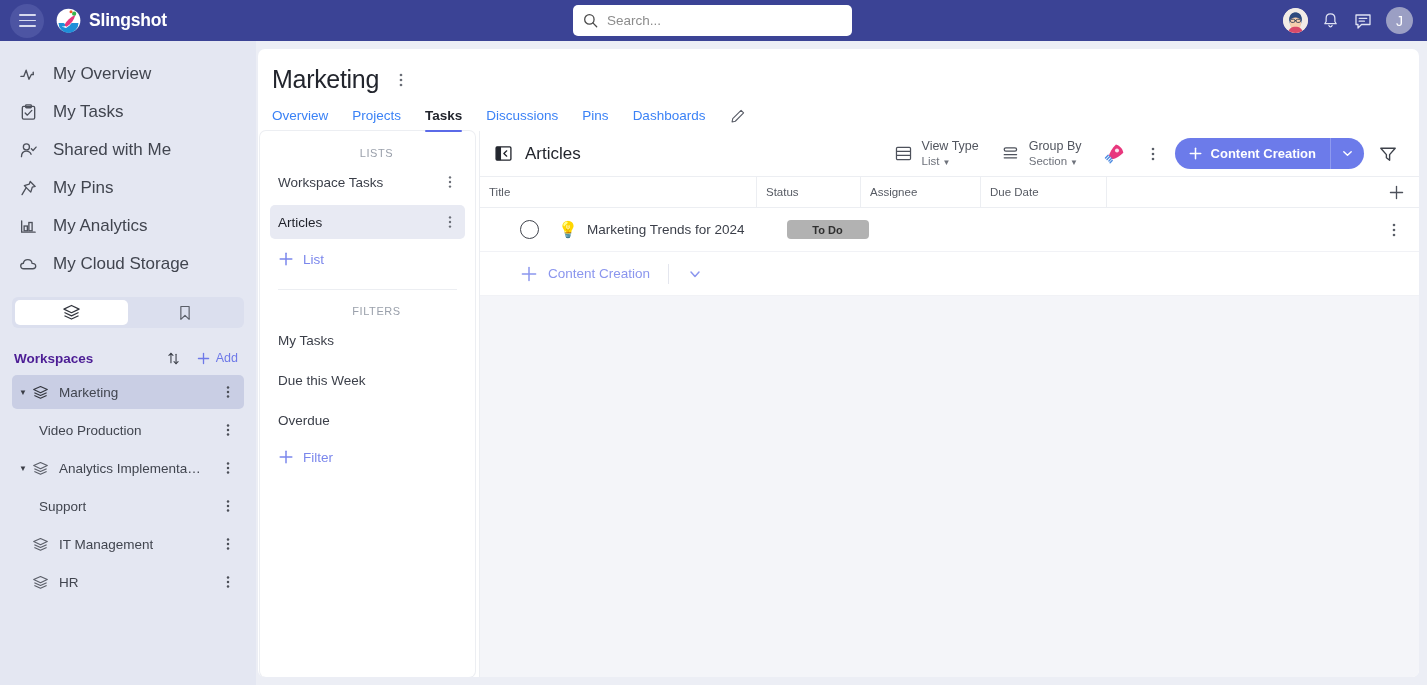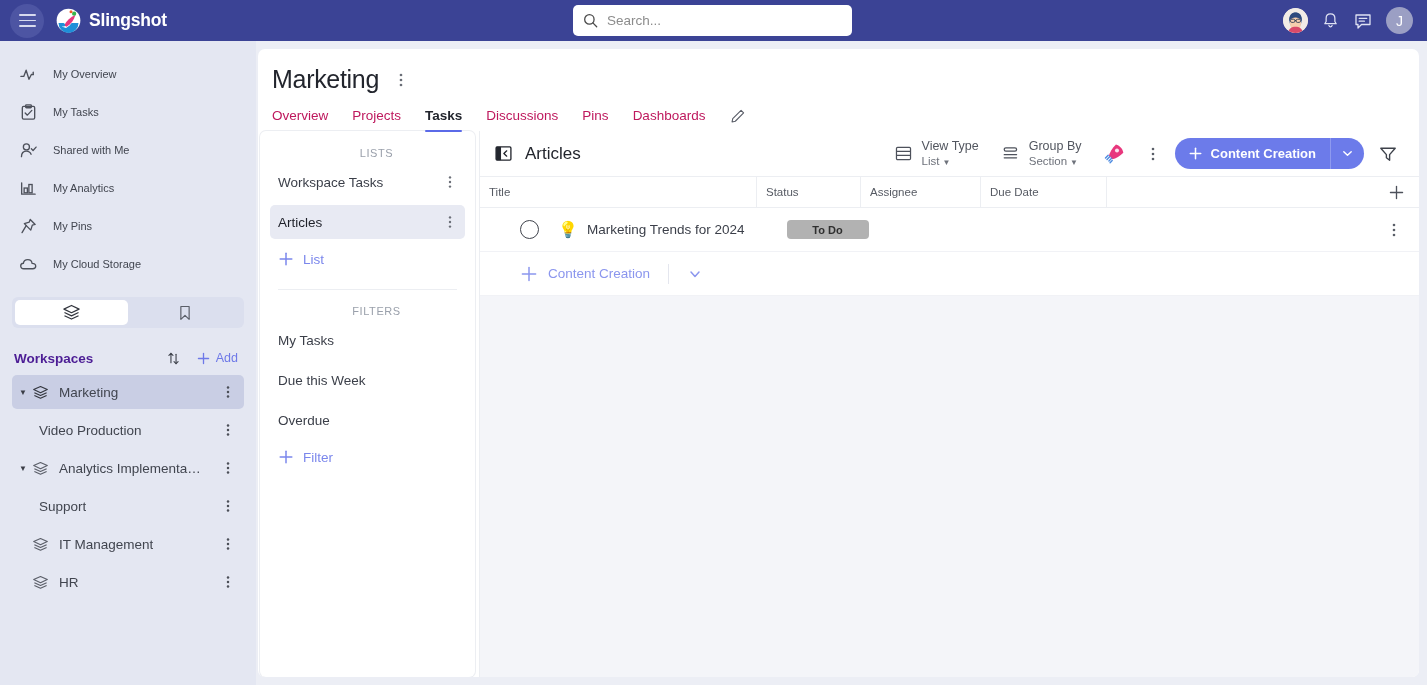--- a/index.html
+++ b/index.html
@@ -76,21 +76,21 @@
     position: absolute; top: 41px; left: 0;
     width: 256px; height: 644px;
     background: #e4e7f2;
   }
   .nav-list { padding-top: 14px; }
   .nav-item {
     height: 38px; display: flex; align-items: center;
     padding-left: 19px; cursor: pointer;
   }
   .nav-icon { width: 21px; display: flex; align-items: center; justify-content: flex-start; }
-  .nav-label { margin-left: 13px; font-size: 11px; color: #41454f; }
+  .nav-label { margin-left: 13px; font-size: 17px; color: #41454f; }
 
   .seg-wrap {
     margin: 14px 12px 0 12px; height: 31px;
     background: #dbdfee; border-radius: 6px;
     display: flex; padding: 3px;
   }
   .seg {
     flex: 1; display: flex; align-items: center; justify-content: center;
     border-radius: 5px; cursor: pointer;
   }
@@ -136,21 +136,21 @@
     background: #ffffff; border-radius: 7px;
     position: relative; overflow: hidden;
   }
   .page-header { padding: 16px 0 0 14px; height: 82px; }
   .title-row { display: flex; align-items: center; }
   .page-title { font-size: 25px; color: #22252d; font-weight: normal; letter-spacing: -0.3px; }
   .title-dots { margin-left: 15px; cursor: pointer; display: flex; }
 
   .tabs { display: flex; align-items: flex-end; margin-top: 14px; gap: 24px; }
   .tab {
-    font-size: 13.5px; color: #be185d; cursor: pointer;
+    font-size: 13.5px; color: #3b82f6; cursor: pointer;
     padding-bottom: 9px; position: relative;
   }
   .tab.active { color: #22252d; font-weight: bold; }
   .tab.active::after {
     content: ""; position: absolute; left: 0; right: 0; bottom: 0;
     height: 2.5px; background: #5b6ae8; border-radius: 2px;
   }
   .tab-edit { padding-bottom: 7px; cursor: pointer; display: flex; }
 
   .body-split { display: flex; height: 546px; }
@@ -361,36 +361,36 @@
             <path d="M2.6 16.5 C2.6 12.6 4.8 10.6 7.8 10.6 C10.1 10.6 11.9 11.8 12.7 14" fill="none" stroke="#4d515b" stroke-width="1.4" stroke-linecap="round"></path>
             <polyline points="13,8.2 14.8,10 18,6.4" fill="none" stroke="#4d515b" stroke-width="1.4" stroke-linecap="round" stroke-linejoin="round"></polyline>
           </svg>
         </span>
         <span class="nav-label">Shared with Me</span>
       </div>
 
       <div class="nav-item">
         <span class="nav-icon">
           <svg width="19" height="19" viewBox="0 0 20 20">
+            <path d="M11.8 2.6 L17 7.8 L14 8.6 L12.4 13.8 L5.6 7 L10.8 5.4 Z" fill="none" stroke="#4d515b" stroke-width="1.4" stroke-linejoin="round"></path>
+            <line x1="7.6" y1="9" x2="3.2" y2="16.4" stroke="#4d515b" stroke-width="1.4" stroke-linecap="round"></line>
+          </svg>
+        </span>
+        <span class="nav-label">My Pins</span>
+      </div>
+
+      <div class="nav-item">
+        <span class="nav-icon">
+          <svg width="19" height="19" viewBox="0 0 20 20">
             <path d="M2.8 4 L2.8 16 L17 16" fill="none" stroke="#4d515b" stroke-width="1.4" stroke-linecap="round"></path>
             <rect x="5.4" y="9.5" width="3.4" height="5" fill="none" stroke="#4d515b" stroke-width="1.4"></rect>
             <rect x="10.4" y="5.8" width="3.4" height="8.7" fill="none" stroke="#4d515b" stroke-width="1.4"></rect>
           </svg>
         </span>
         <span class="nav-label">My Analytics</span>
-      </div>
-
-      <div class="nav-item">
-        <span class="nav-icon">
-          <svg width="19" height="19" viewBox="0 0 20 20">
-            <path d="M11.8 2.6 L17 7.8 L14 8.6 L12.4 13.8 L5.6 7 L10.8 5.4 Z" fill="none" stroke="#4d515b" stroke-width="1.4" stroke-linejoin="round"></path>
-            <line x1="7.6" y1="9" x2="3.2" y2="16.4" stroke="#4d515b" stroke-width="1.4" stroke-linecap="round"></line>
-          </svg>
-        </span>
-        <span class="nav-label">My Pins</span>
       </div>
 
       <div class="nav-item">
         <span class="nav-icon">
           <svg width="19" height="19" viewBox="0 0 20 20">
             <path d="M5 14.5 C3 14.5 1.8 13.2 1.8 11.6 C1.8 10 3 8.8 4.6 8.7 C5 6.4 6.9 4.9 9.2 4.9
                      C11.6 4.9 13.5 6.6 13.8 8.9 C16 9 17.6 10.2 17.6 11.9 C17.6 13.4 16.3 14.5 14.5 14.5 Z" fill="none" stroke="#4d515b" stroke-width="1.4" stroke-linejoin="round"></path>
           </svg>
         </span>
         <span class="nav-label">My Cloud Storage</span>

